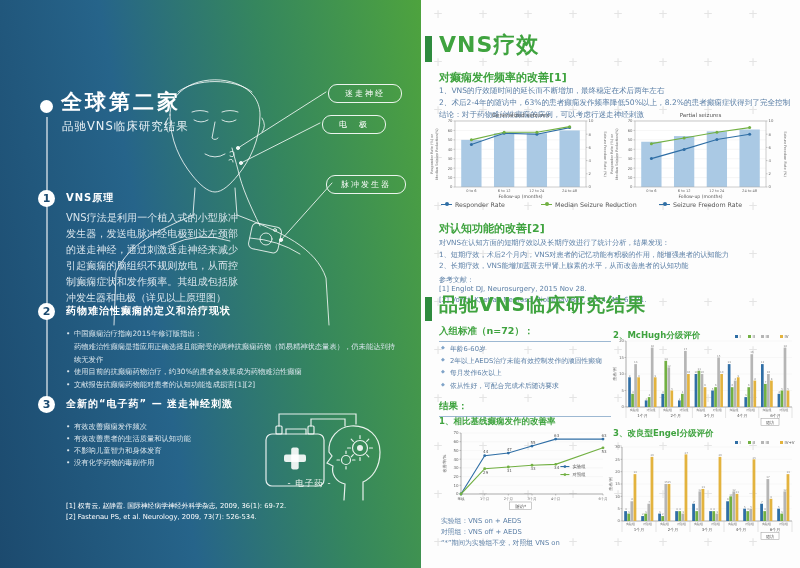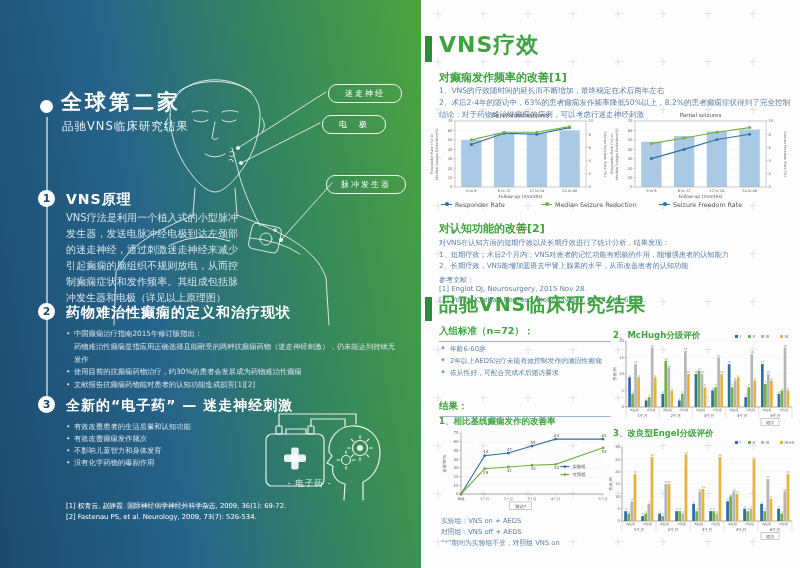--- a/index.html
+++ b/index.html
@@ -10,21 +10,21 @@
   .left{position:absolute;left:0;top:0;width:421px;height:568px;
     background:linear-gradient(80deg,var(--grad-1) 0%,var(--grad-2) 38%,var(--grad-mid) 68%,var(--grad-3) 100%);}
   .left *{color:#fff;}
   .hl-dot{position:absolute;left:40px;top:100px;width:13px;height:13px;border-radius:50%;background:#fff;}
   .headline{position:absolute;left:61px;top:88px;font-size:21px;font-weight:bold;letter-spacing:3px;}
   .subheadline{position:absolute;left:62px;top:119px;font-size:11.5px;letter-spacing:1px;color:#eaf2f6;}
   .tline{position:absolute;left:46px;top:117px;width:1.5px;height:290px;background:rgba(255,255,255,.55);}
   .numcircle{position:absolute;width:17px;height:17px;border-radius:50%;background:#fff;
     display:flex;align-items:center;justify-content:center;font-size:11px;font-weight:bold;}
   .numcircle span{color:#1d4b70;}
-  .sec-title{position:absolute;font-size:14px;font-weight:bold;letter-spacing:1px;}
+  .sec-title{position:absolute;font-size:10px;font-weight:bold;letter-spacing:1px;}
   .sec-body{position:absolute;font-size:10px;line-height:1.6;color:#d9e5ec;text-align:justify;}
   ul.blt{position:absolute;margin:0;padding:0;list-style:none;font-size:7.3px;line-height:1.75;color:#d9e5ec;}
   ul.blt li{position:relative;padding-left:8px;color:#d9e5ec;}
   ul.blt li::before{content:"•";position:absolute;left:0;top:0;}
   ul.blt li.cont{padding-left:8px;}
   ul.blt li.cont::before{content:"";}
   .pill{position:absolute;border:1px solid rgba(255,255,255,.9);border-radius:9px;
     font-size:8px;letter-spacing:2px;display:flex;align-items:center;justify-content:center;}
   .edrug-label{position:absolute;left:252px;top:478px;width:115px;text-align:center;font-size:8.5px;letter-spacing:1px;color:#eef5f0;}
   .lrefs{position:absolute;left:66px;top:501px;font-size:6.8px;line-height:1.6;color:#c9d9e4;}
@@ -105,32 +105,32 @@
       </div>
     <div class="sec-title" style="left:66px;top:191px;">VNS原理</div>
     <div class="sec-body" style="left:66px;top:210px;width:172px;">VNS疗法是利用一个植入式的小型脉冲发生器，发送电脉冲经电极到达左颈部的迷走神经，通过刺激迷走神经来减少引起癫痫的脑组织不规则放电，从而控制癫痫症状和发作频率。其组成包括脉冲发生器和电极（详见以上原理图）</div>
 
     <div class="numcircle" style="left:38px;top:303px;">
       <span>2</span>
       </div>
     <div class="sec-title" style="left:66px;top:304px;">药物难治性癫痫的定义和治疗现状</div>
     <ul class="blt" style="left:66px;top:328px;width:330px;">
       <li>中国癫痫治疗指南2015年修订版指出：</li>
-      <li class="cont">药物难治性癫痫是指应用正确选择且能耐受的两种抗癫痫药物（迷走神经刺激），仍未能达到持续无发作</li>
+      <li class="cont">药物难治性癫痫是指应用正确选择且能耐受的两种抗癫痫药物（简易精神状态量表），仍未能达到持续无发作</li>
       <li>使用目前的抗癫痫药物治疗，约30%的患者会发展成为药物难治性癫痫</li>
       <li>文献报告抗癫痫药物能对患者的认知功能造成损害[1][2]</li>
     </ul>
 
     <div class="numcircle" style="left:38px;top:396px;">
       <span>3</span>
       </div>
     <div class="sec-title" style="left:66px;top:397px;">全新的“电子药” — 迷走神经刺激</div>
     <ul class="blt" style="left:66px;top:421px;width:210px;line-height:1.65;">
+      <li>有效改善癫痫发作频次</li>
       <li>有效改善患者的生活质量和认知功能</li>
-      <li>有效改善癫痫发作频次</li>
       <li>不影响儿童智力和身体发育</li>
       <li>没有化学药物的毒副作用</li>
     </ul>
 
     <svg class="kitsvg" style="left:248px;top:396px;" width="150" height="112" viewBox="0 0 150 112" fill="none" stroke="rgba(255,255,255,0.88)" stroke-width="1.2" stroke-linecap="round">
       <rect x="18" y="38" width="58" height="52" rx="6"></rect>
       <path d="M38,38 v-5 h20 v5"></path>
       <rect x="28" y="30" width="6" height="8" rx="1"></rect>
       <rect x="60" y="30" width="6" height="8" rx="1"></rect>
       <rect x="36" y="58.5" width="22" height="7.5" rx="2" fill="rgba(255,255,255,0.9)" stroke="none"></rect>
@@ -423,20 +423,21 @@
       <div>[2] Vonck K, et al. Neurosci Biobehav Rev, 2014, 45: 63-71.</div>
     </div>
 
     <div class="gbar" style="left:4px;top:297px;width:7px;height:24px;"></div>
     <div class="big-title" style="left:18px;top:292px;font-size:19px;">品驰VNS临床研究结果</div>
 
     <div class="g-head rule" style="left:18px;top:325px;font-size:9.5px;">入组标准（n=72）：</div>
     <ul class="crit" style="left:20px;top:343px;">
       <li>年龄6-60岁</li>
       <li>2年以上AEDS治疗未能有效控制发作的顽固性癫痫</li>
+      <li>每月发作6次以上</li>
       <li>依从性好，可配合完成术后随访要求</li>
     </ul>
 
     <div class="g-head rule" style="left:18px;top:400px;font-size:9.5px;">结果：</div>
     <div class="g-subhead" style="left:18px;top:416px;">1、相比基线癫痫发作的改善率</div>
     <div class="chart" style="left:20px;top:428px;"><svg width="170" height="86" viewBox="0 0 170 86">
           <line x1="20" y1="57.285714285714285" x2="162" y2="57.285714285714285" stroke="#f0f0f0" stroke-width="0.5"></line>
           <line x1="20" y1="48.57142857142857" x2="162" y2="48.57142857142857" stroke="#f0f0f0" stroke-width="0.5"></line>
           <line x1="20" y1="39.85714285714286" x2="162" y2="39.85714285714286" stroke="#f0f0f0" stroke-width="0.5"></line>
           <line x1="20" y1="31.142857142857146" x2="162" y2="31.142857142857146" stroke="#f0f0f0" stroke-width="0.5"></line>

